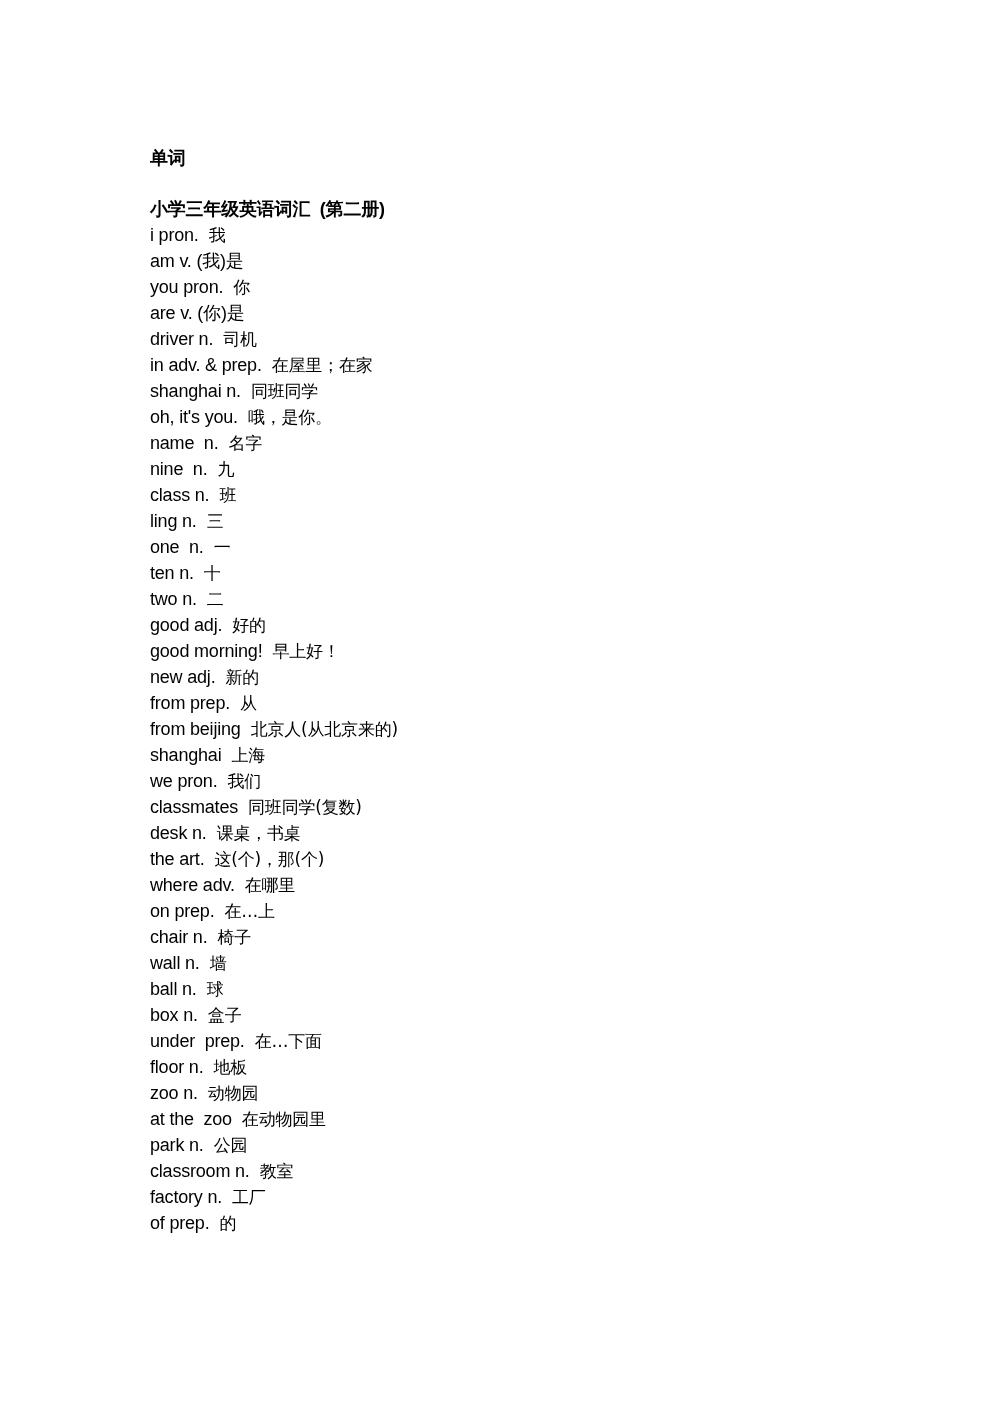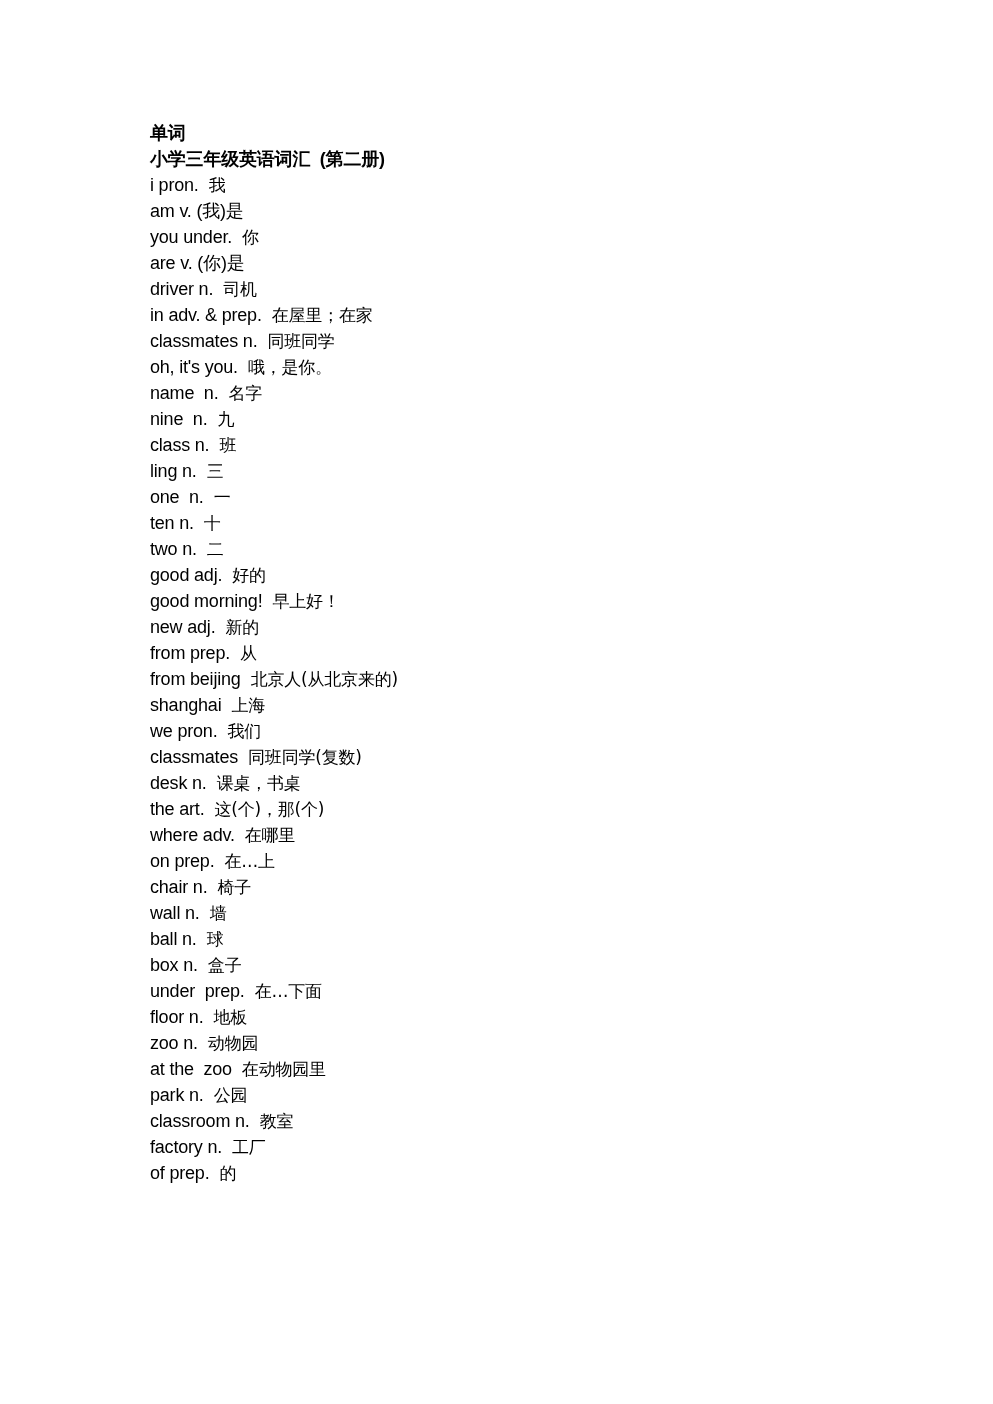--- a/index.html
+++ b/index.html
@@ -23,42 +23,43 @@
     .line {
       height: 26px;
       line-height: 26px;
       font-family: "Liberation Sans", "DejaVu Sans", sans-serif;
       font-size: 18px;
       white-space: pre;
       letter-spacing: -0.2px;
     }
     .bold {
       font-weight: bold;
+      margin-top: 25px;
     }
     .en { }
     .zh {
       margin-left: 10px;
       font-family: "DejaVu Sans", sans-serif;
       font-size: 17px;
     }
   </style>
 </head>
 <body>
 
 <div class="page">
   <div class="line bold">单词</div>
   <div class="line bold">小学三年级英语词汇  (第二册)</div>
   <div id="entries">
       <div class="line"><span class="en">i pron.</span><span class="zh">我</span></div>
       <div class="line"><span class="en">am v. (我)是</span></div>
-      <div class="line"><span class="en">you under.</span><span class="zh">你</span></div>
+      <div class="line"><span class="en">you pron.</span><span class="zh">你</span></div>
       <div class="line"><span class="en">are v. (你)是</span></div>
       <div class="line"><span class="en">driver n.</span><span class="zh">司机</span></div>
       <div class="line"><span class="en">in adv. &amp; prep.</span><span class="zh">在屋里；在家</span></div>
-      <div class="line"><span class="en">classmates n.</span><span class="zh">同班同学</span></div>
+      <div class="line"><span class="en">shanghai n.</span><span class="zh">同班同学</span></div>
       <div class="line"><span class="en">oh, it's you.</span><span class="zh">哦，是你。</span></div>
       <div class="line"><span class="en">name  n.</span><span class="zh">名字</span></div>
       <div class="line"><span class="en">nine  n.</span><span class="zh">九</span></div>
       <div class="line"><span class="en">class n.</span><span class="zh">班</span></div>
       <div class="line"><span class="en">ling n.</span><span class="zh">三</span></div>
       <div class="line"><span class="en">one  n.</span><span class="zh">一</span></div>
       <div class="line"><span class="en">ten n.</span><span class="zh">十</span></div>
       <div class="line"><span class="en">two n.</span><span class="zh">二</span></div>
       <div class="line"><span class="en">good adj.</span><span class="zh">好的</span></div>
       <div class="line"><span class="en">good morning!</span><span class="zh">早上好！</span></div>

